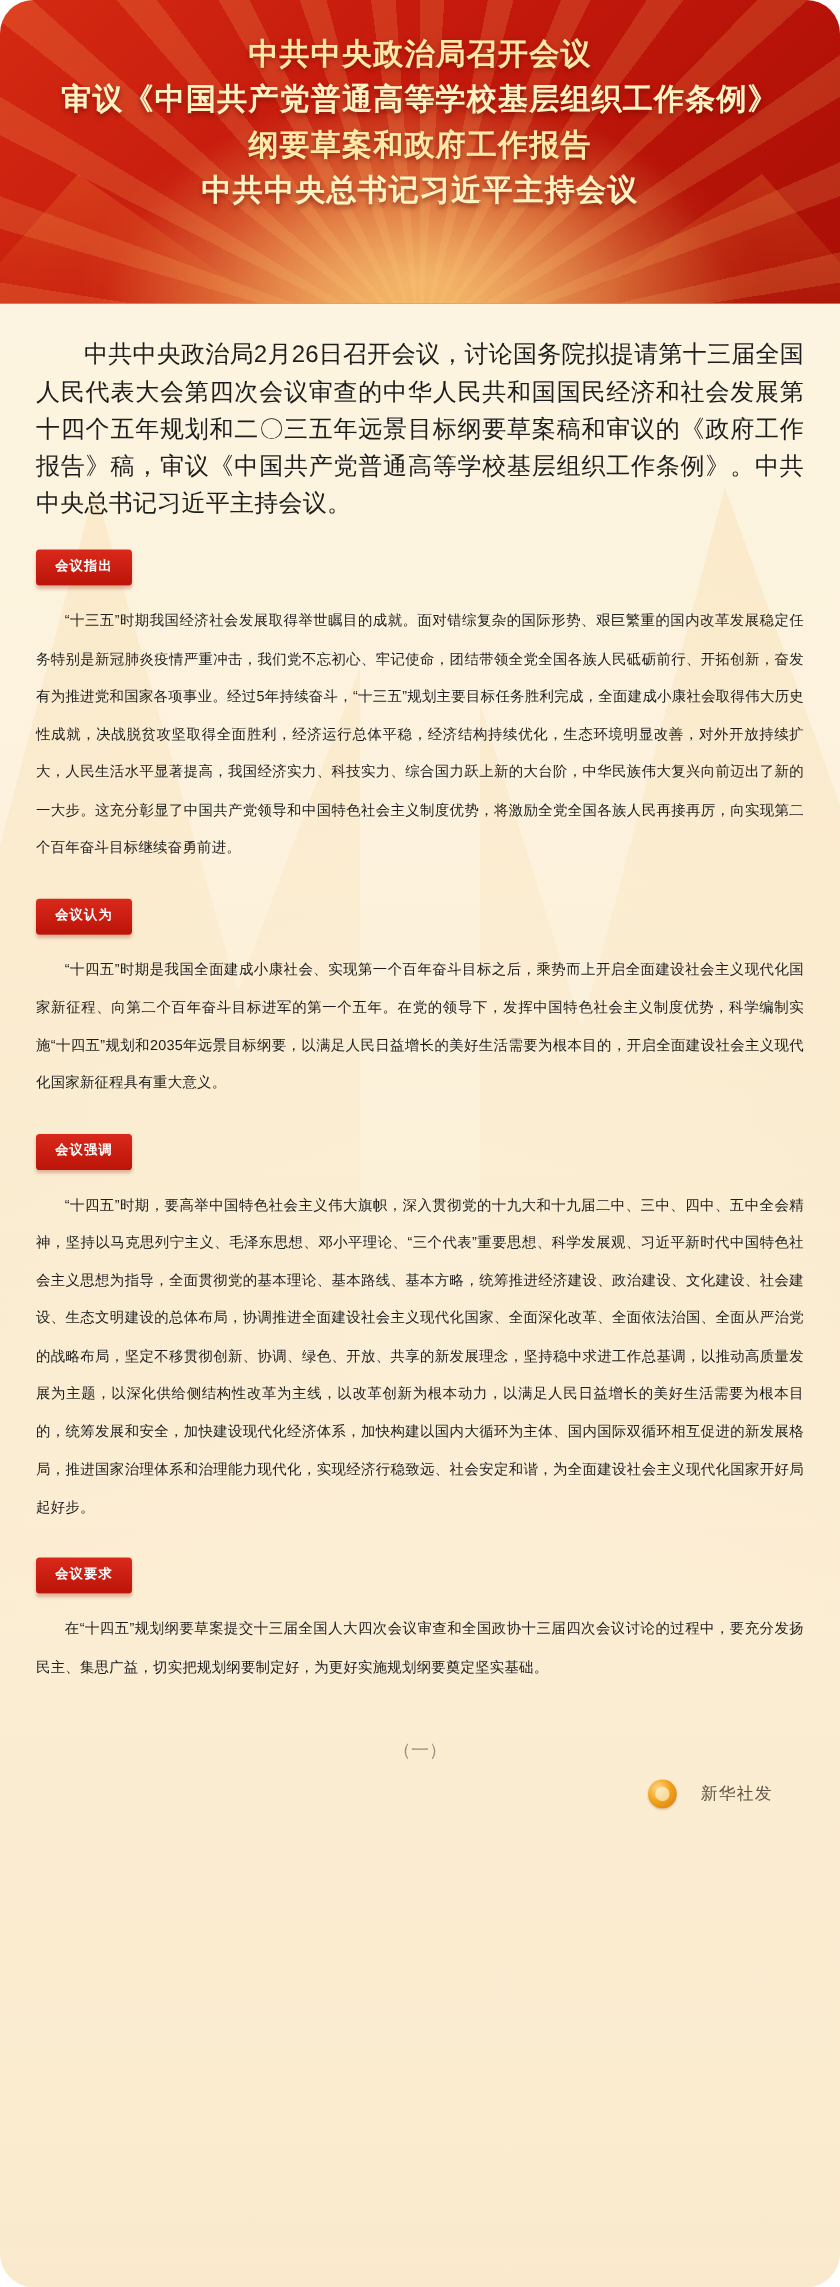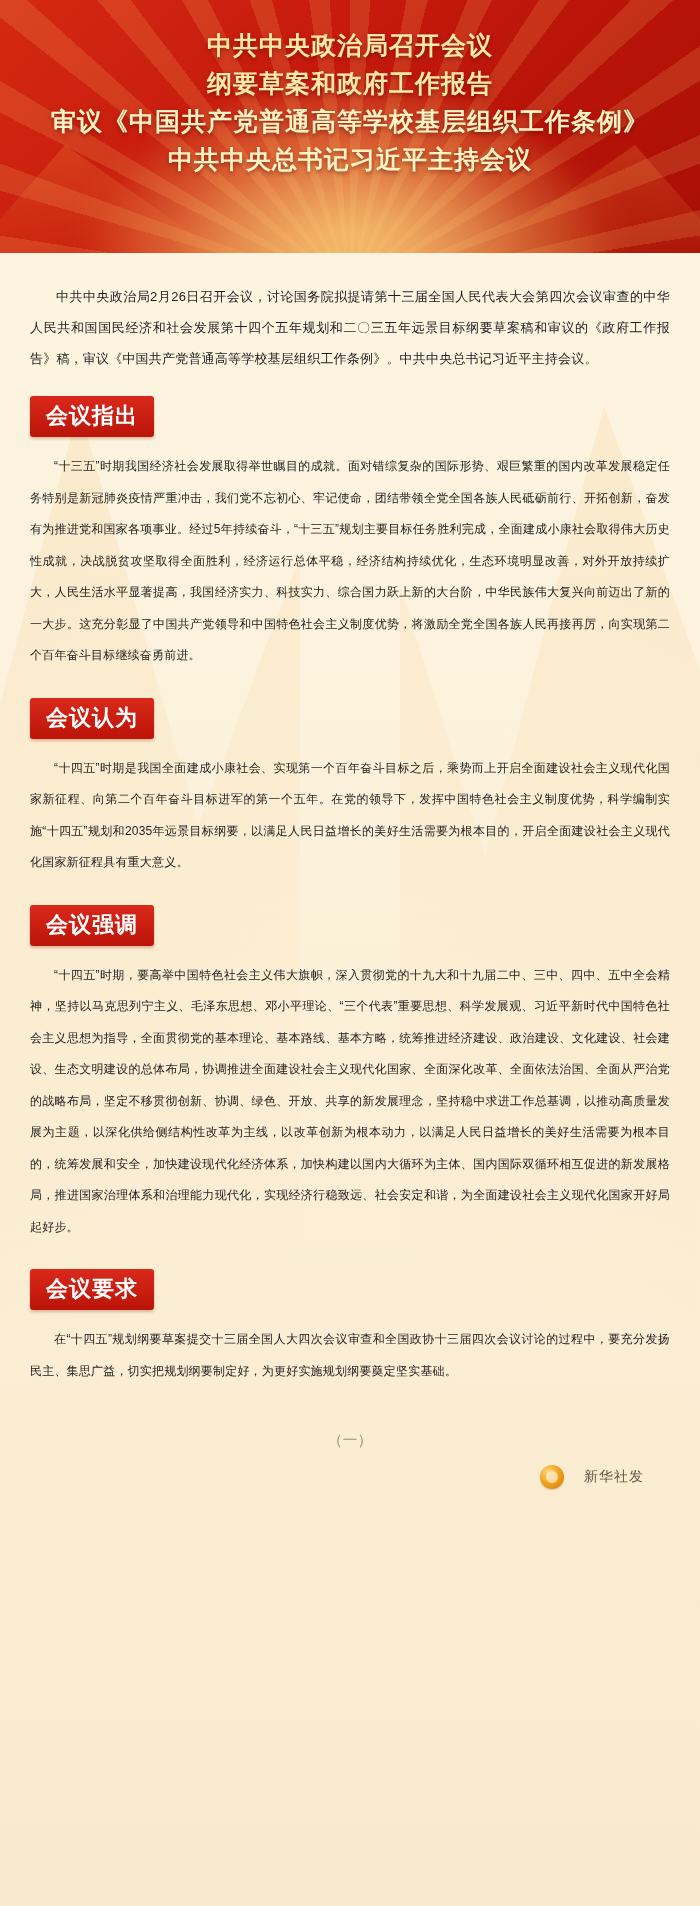--- a/index.html
+++ b/index.html
@@ -9,20 +9,21 @@
   }
   body {
     font-family: "Liberation Sans", sans-serif;
   }
   .page {
     width: 700px;
     min-height: 1906px;
     position: relative;
     background: linear-gradient(180deg, #fdf6e3 0%, #fcf2dc 35%, #fbeccf 70%, #f9e6c4 100%);
     overflow: hidden;
+    border-radius: 28px;
   }
   
   .bg-mountains {
     position: absolute;
     left: 0; right: 0; top: 250px; bottom: 0;
     background:
       linear-gradient(180deg, rgba(255,255,255,0) 0%, rgba(255,255,255,0.15) 100%);
     pointer-events: none;
   }
   .bg-mountains:before {
@@ -96,35 +97,35 @@
   .banner-line.l1, .banner-line.l2, .banner-line.l3 { color: #ffe9a8; }
   .banner-line.l4, .banner-line.l5 { color: #fff3c4; }
 
   
   .content {
     position: relative;
     z-index: 2;
     padding: 18px 30px 0 30px;
   }
   .lead {
-    font-size: 13px;
+    font-size: 20px;
     line-height: 31px;
     color: #1d1d1d;
     text-align: justify;
     text-indent: 2em;
     margin: 10px 0 22px 0;
     letter-spacing: 0.2px;
   }
 
   
   .tag {
     display: inline-block;
     background: linear-gradient(180deg, #d9291b 0%, #bb1408 100%);
     color: #ffffff;
-    font-size: 22px;
+    font-size: 11px;
     font-weight: bold;
     line-height: 1;
     padding: 9px 16px 10px 16px;
     border-radius: 3px 3px 3px 3px;
     box-shadow: 0 2px 3px rgba(140,30,10,0.28);
     letter-spacing: 1px;
   }
   .section { margin-bottom: 26px; }
   .section-body {
     margin-top: 14px;
@@ -186,22 +187,22 @@
 
   <div class="bg-mountains"></div>
 
   <div class="banner">
     <div class="rays"></div>
     <div class="peak-l"></div>
     <div class="peak-r"></div>
     <div class="glow"></div>
     <div class="banner-inner">
       <div class="banner-line l1">中共中央政治局召开会议</div>
+      <div class="banner-line l4">审议《中国共产党普通高等学校基层组织工作条例》</div>
       <div class="banner-line l3">纲要草案和政府工作报告</div>
-      <div class="banner-line l4">审议《中国共产党普通高等学校基层组织工作条例》</div>
       <div class="banner-line l5">中共中央总书记习近平主持会议</div>
     </div>
   </div>
 
   <div class="content">
 
     <p class="lead">中共中央政治局2月26日召开会议，讨论国务院拟提请第十三届全国人民代表大会第四次会议审查的中华人民共和国国民经济和社会发展第十四个五年规划和二〇三五年远景目标纲要草案稿和审议的《政府工作报告》稿，审议《中国共产党普通高等学校基层组织工作条例》。中共中央总书记习近平主持会议。</p>
 
     <div class="section">
       <span class="tag">会议指出</span>

